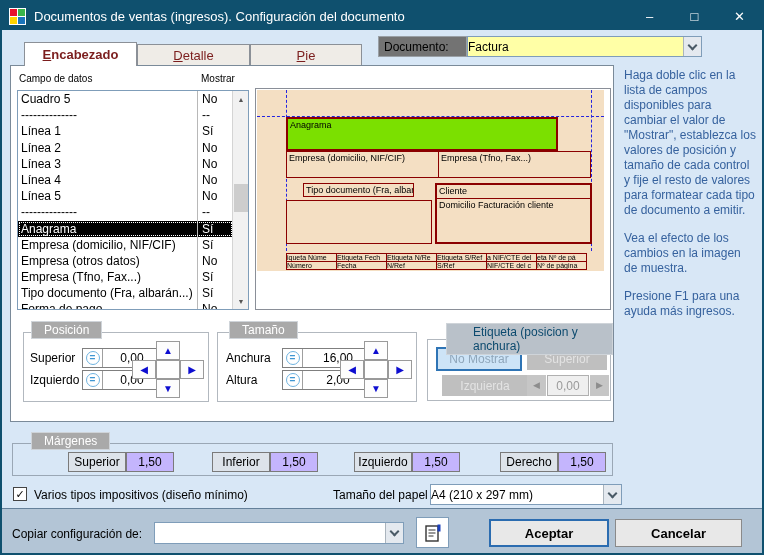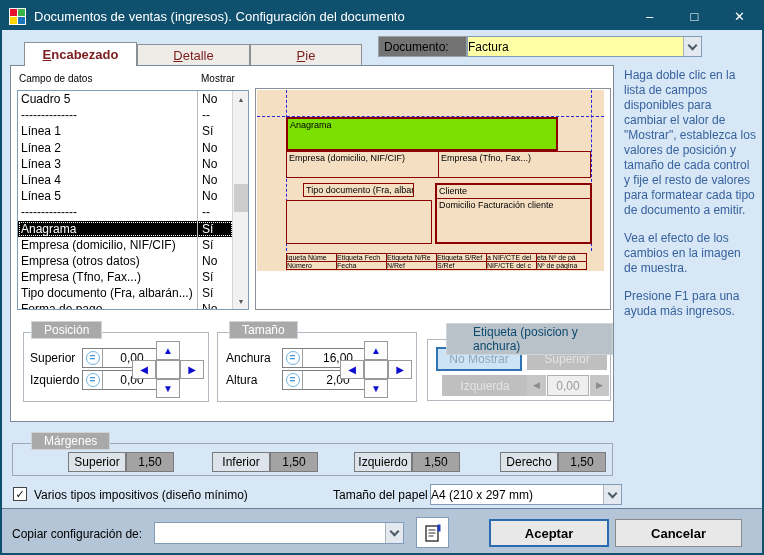--- a/index.html
+++ b/index.html
@@ -84,21 +84,21 @@
   .nm-btn { left:8px; top:7px; width:86px; height:24px; background:#cde4f7; border:2px solid #2e74b5; color:#8fa6ba; }
   .sup-btn { left:99px; top:8px; width:80px; height:22px; }
   .izq-btn { left:14px; top:35px; width:86px; height:21px; }
   .dis-arrow { position:absolute; top:35px; width:19px; height:21px; background:#c6c6c6; color:#8d8d8d; font-size:9px; line-height:20px; text-align:center; }
   .da-l { left:99px; } .da-r { left:162px; }
   .dis-val { position:absolute; left:119px; top:35px; width:42px; height:21px; background:#efefef; border:1px solid #b0b0b0; color:#9a9a9a; display:flex; align-items:center; justify-content:center; }
   
   .mar-grp { position:absolute; left:10px; top:441px; width:601px; height:33px; border:1px solid #9aa7b5; }
   .mar-lbl { left:29px; top:430px; }
   .m-label { position:absolute; top:450px; width:58px; height:20px; background:#dde3ea; border:1px solid #7a7a7a; display:flex; align-items:center; justify-content:center; }
-  .m-value { position:absolute; top:450px; width:48px; height:20px; background:#a3a3a3; border:1px solid #7a7a7a; display:flex; align-items:center; justify-content:center; }
+  .m-value { position:absolute; top:450px; width:48px; height:20px; background:#c4b5fd; border:1px solid #7a7a7a; display:flex; align-items:center; justify-content:center; }
   
   .checkbox { position:absolute; left:11px; top:485px; width:14px; height:14px; background:#fff; border:1px solid #444; font-size:11px; line-height:12px; text-align:center; color:#000; }
   .cb-label { position:absolute; left:32px; top:486px; }
   .paper-label { position:absolute; left:331px; top:486px; }
   .paper-combo { position:absolute; left:428px; top:482px; width:192px; height:21px; }
   
   .footer { position:absolute; left:0; top:506px; width:100%; height:47px; background:#b3c5d6; border-top:1px solid #64809a; }
   .copy-label { position:absolute; left:10px; top:18px; }
   .copy-combo { position:absolute; left:152px; top:13px; width:250px; height:22px; }
   .icon-btn { position:absolute; left:414px; top:8px; width:33px; height:31px; background:#fff; border:1px solid #7f9db9; display:flex; align-items:center; justify-content:center; }

